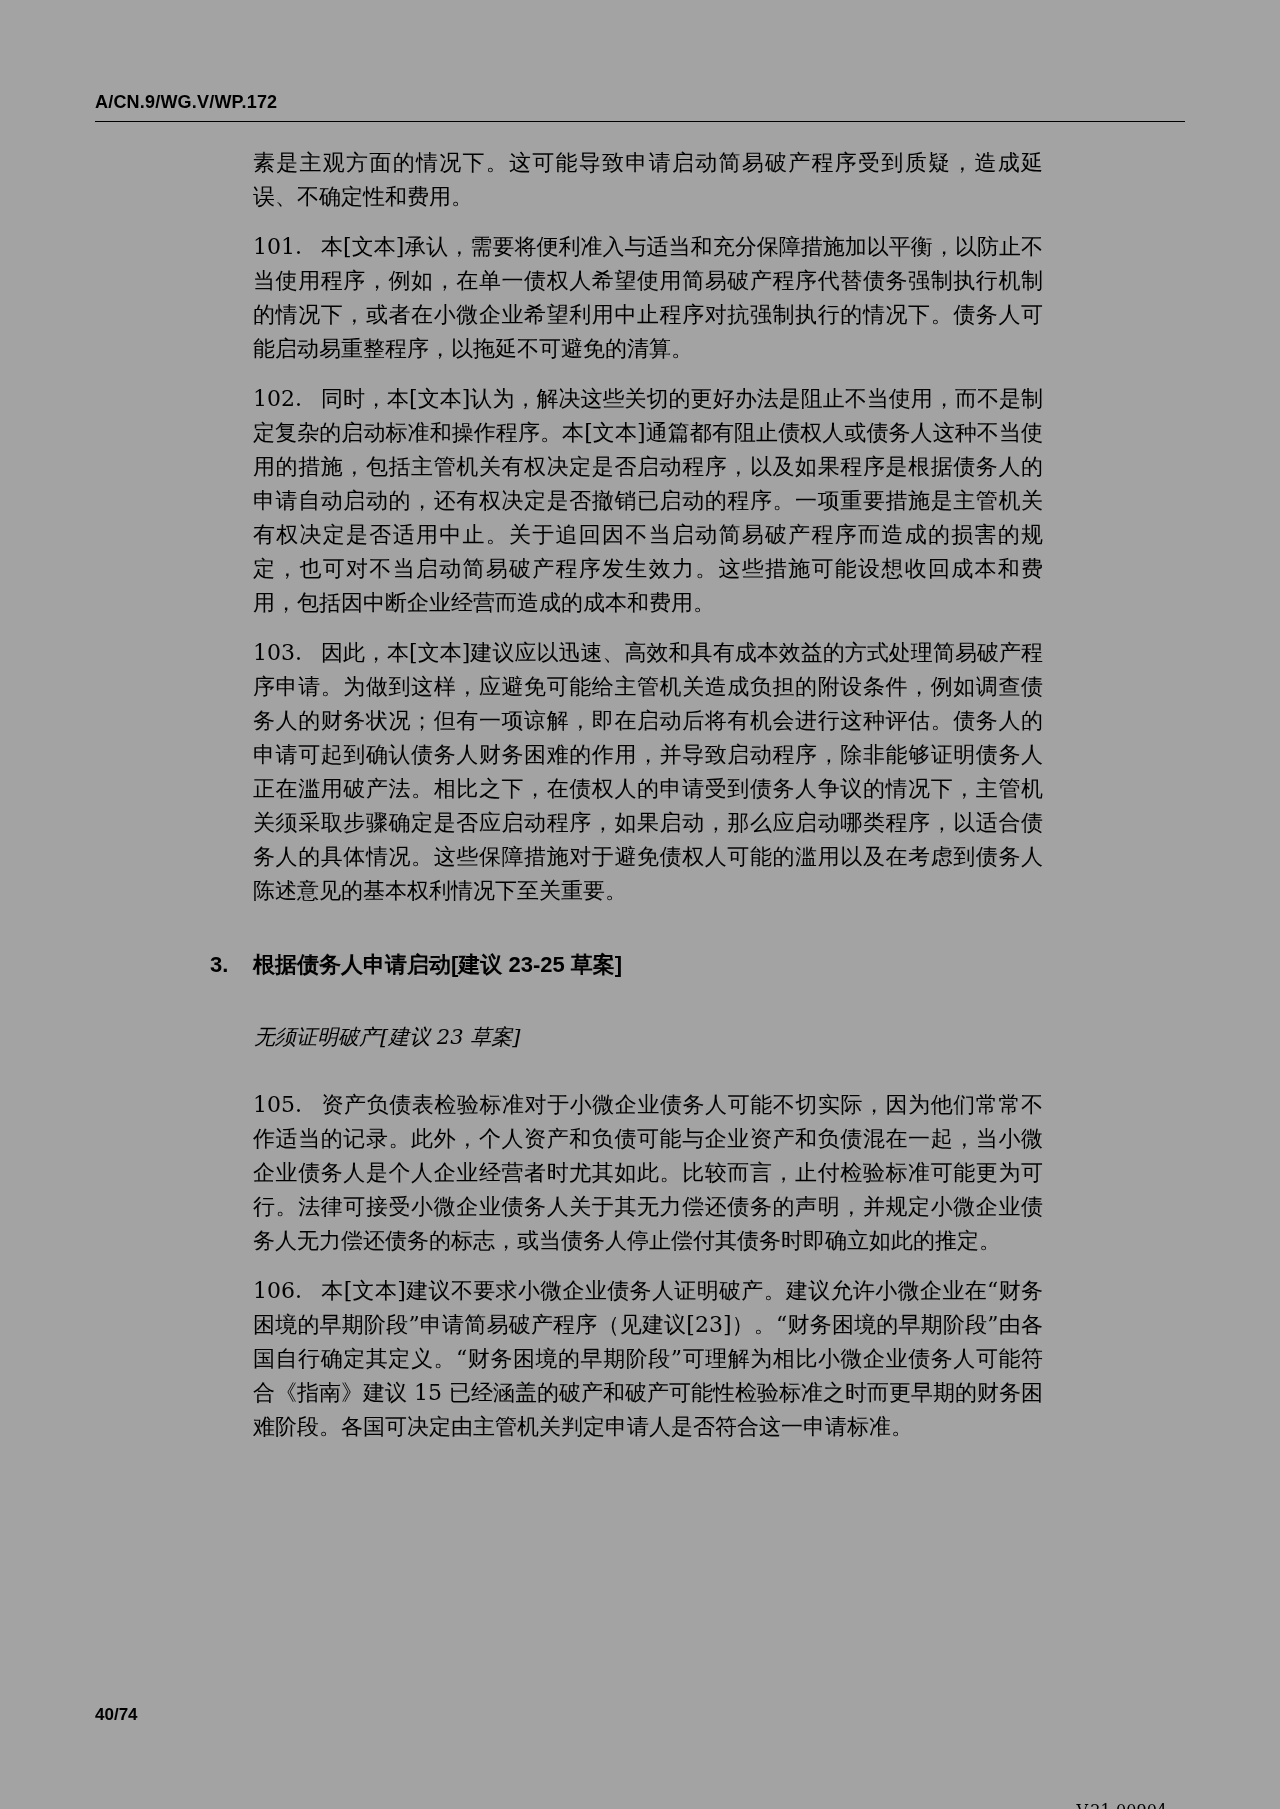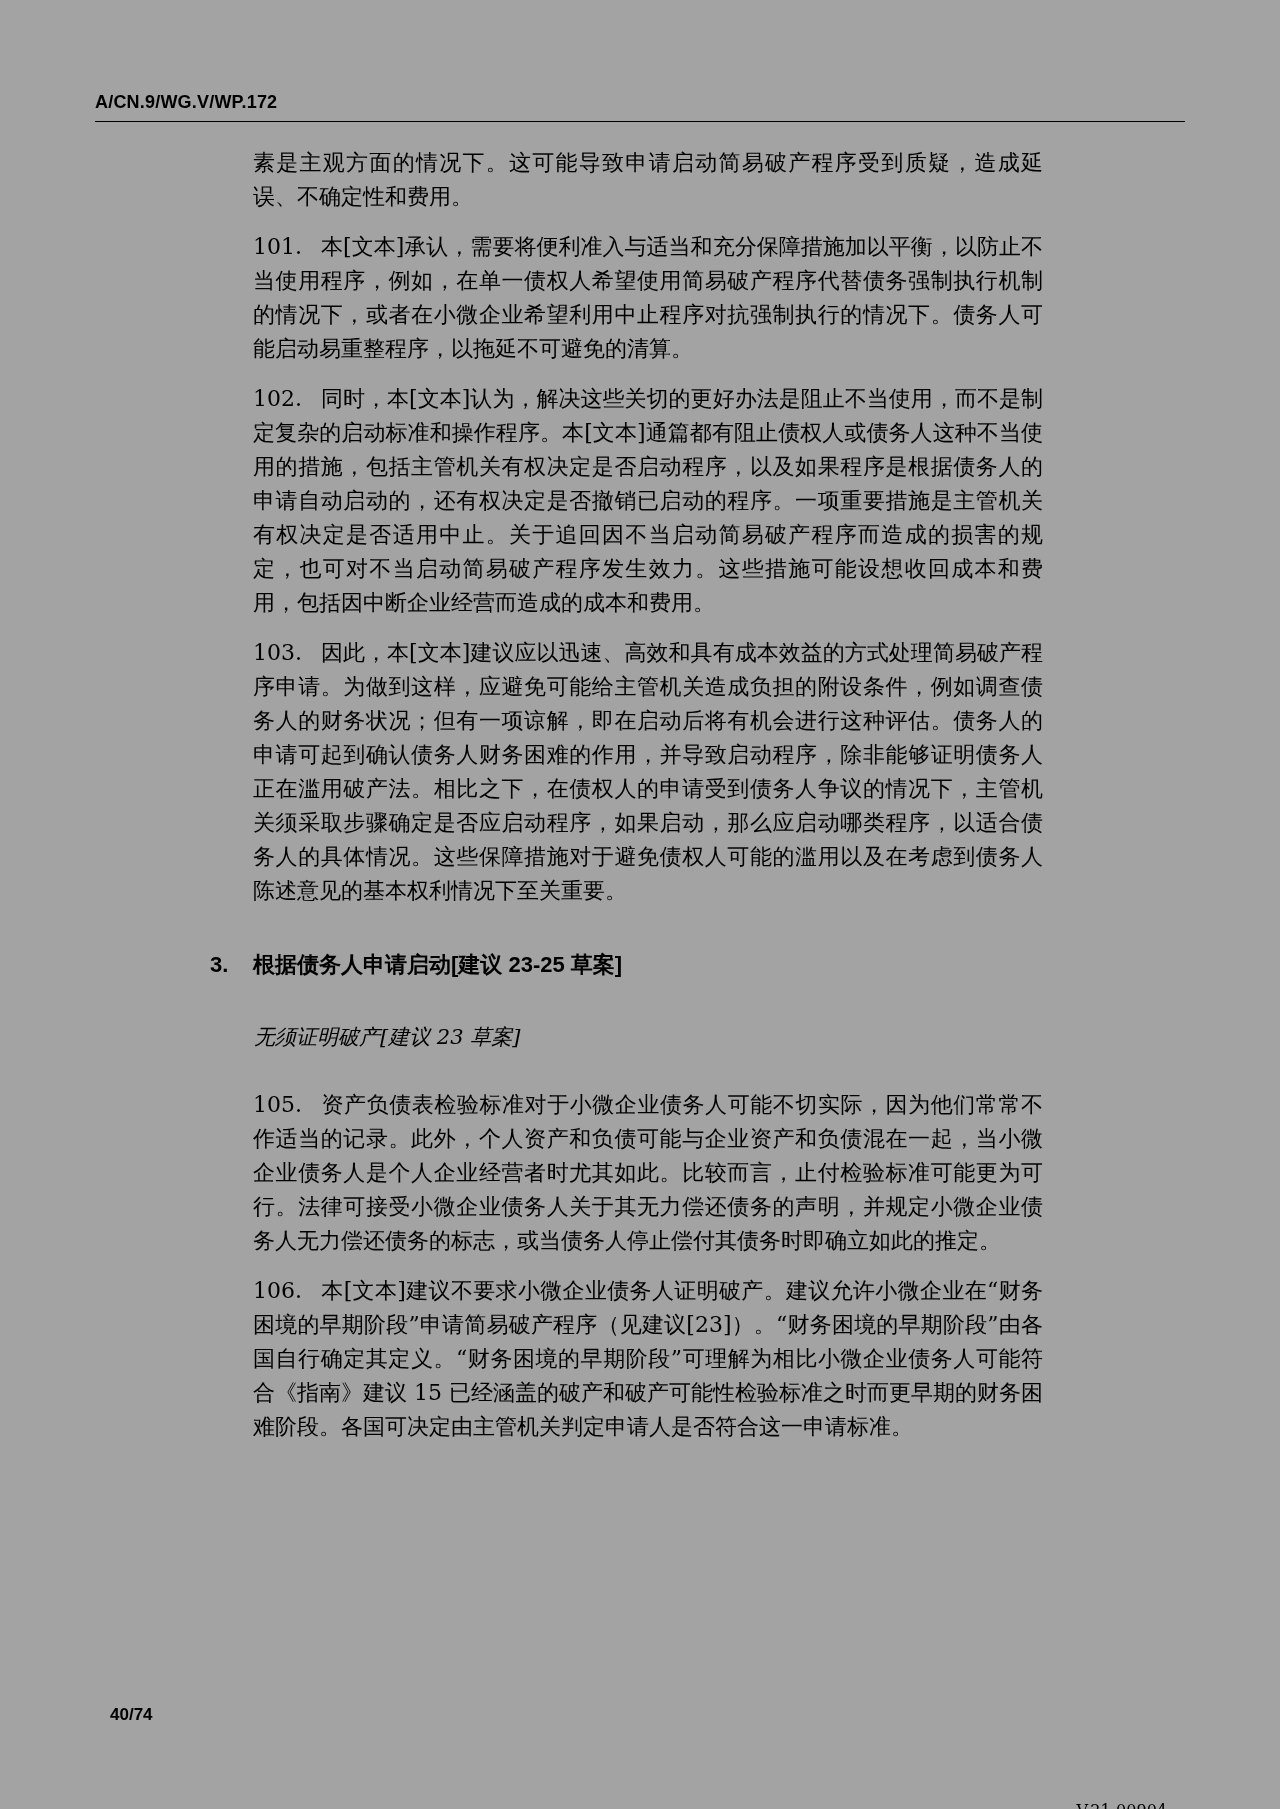--- a/index.html
+++ b/index.html
@@ -66,21 +66,21 @@
     margin: 0 0 34px 1px;
     font-family: "DejaVu Serif", serif;
     font-style: italic;
     font-weight: normal;
     font-size: 21px;
     line-height: 34px;
     text-align: left;
   }
   .footer-left {
     position: absolute;
-    left: 110px;
+    left: 95px;
     top: 1705px;
     font-family: "Liberation Sans", sans-serif;
     font-weight: bold;
     font-size: 17px;
   }
   .footer-right {
     position: absolute;
     right: 113px;
     top: 1801px;
     font-family: "DejaVu Serif", serif;

